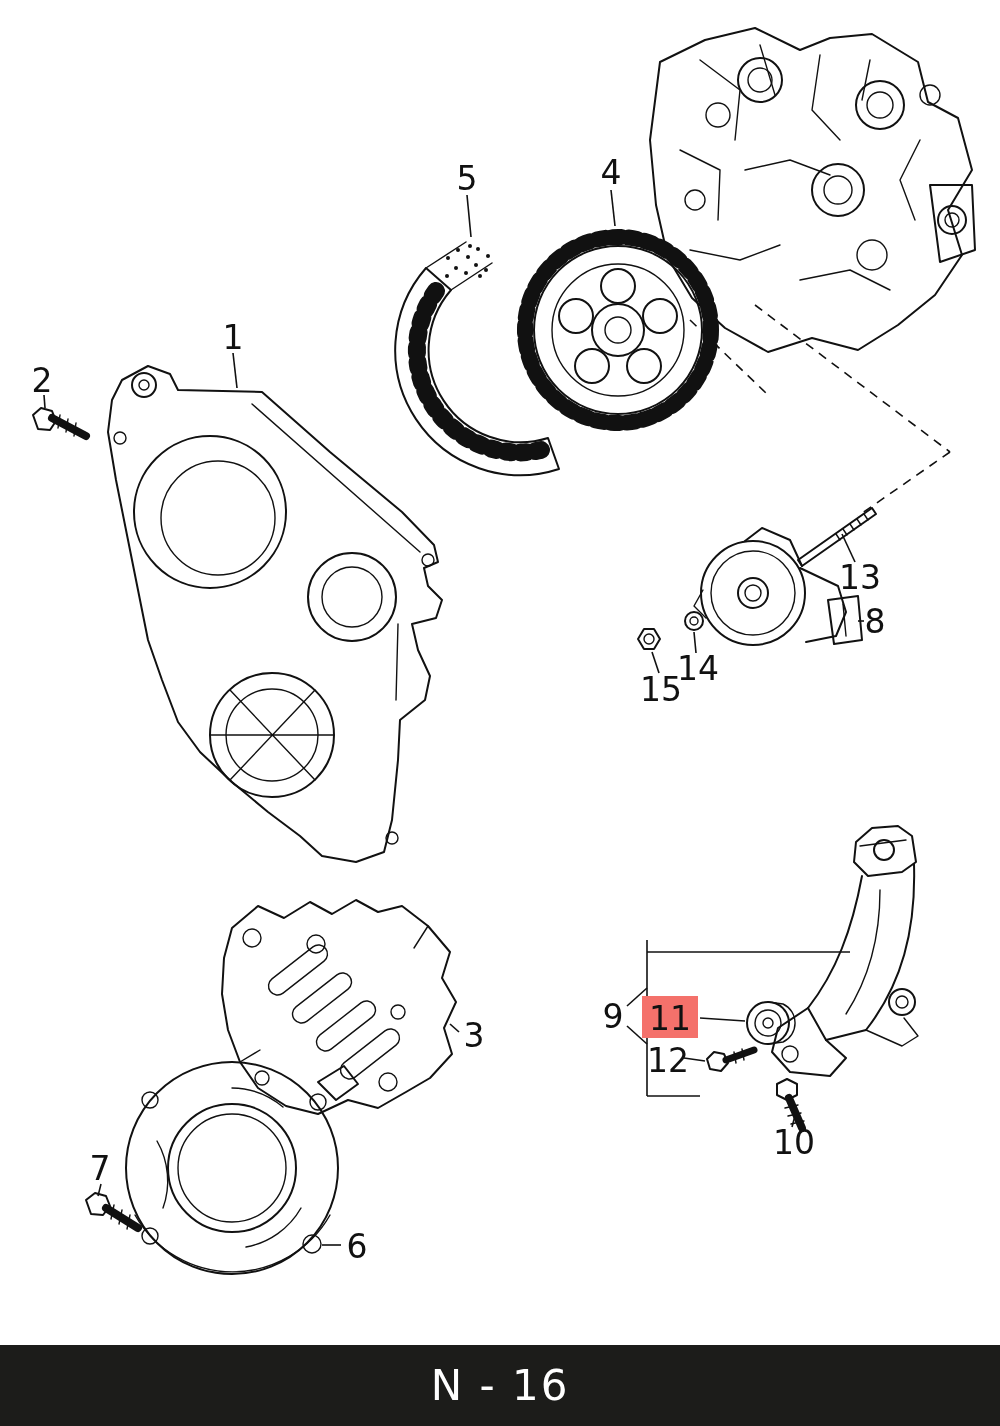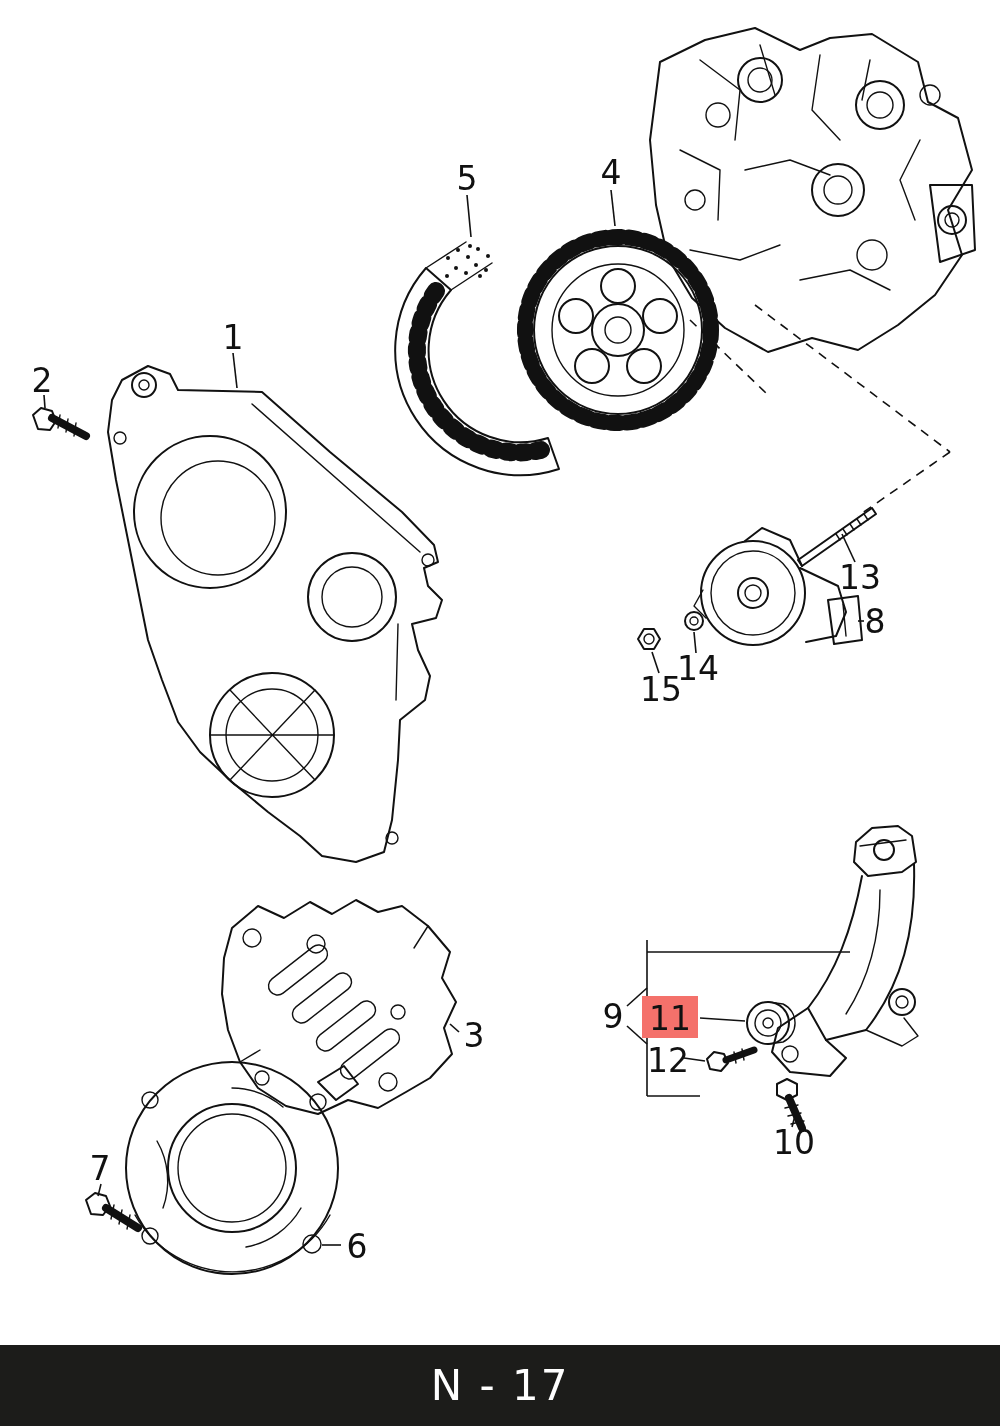--- a/index.html
+++ b/index.html
@@ -246,14 +246,14 @@
     <text class="callout" x="670" y="1018">11</text>
     <text class="callout" x="668" y="1060">12</text>
     <text class="callout" x="860" y="577">13</text>
     <text class="callout" x="698" y="668">14</text>
     <text class="callout" x="661" y="689">15</text>
   </g>
 </svg>
 </div>
 
 <div class="footer-bar" style="background: rgb(28, 28, 26); color: rgb(255, 255, 255);">
-  <span class="footer-text">N - 17</span>
+  <span class="footer-text">N - 16</span>
 </div>
 
 </body></html>

